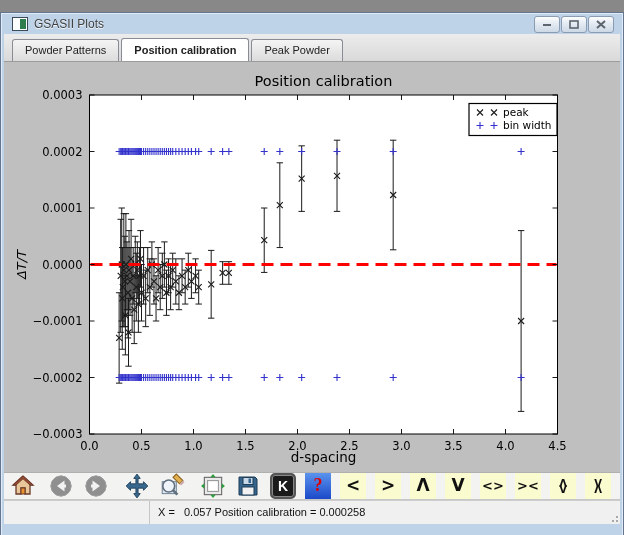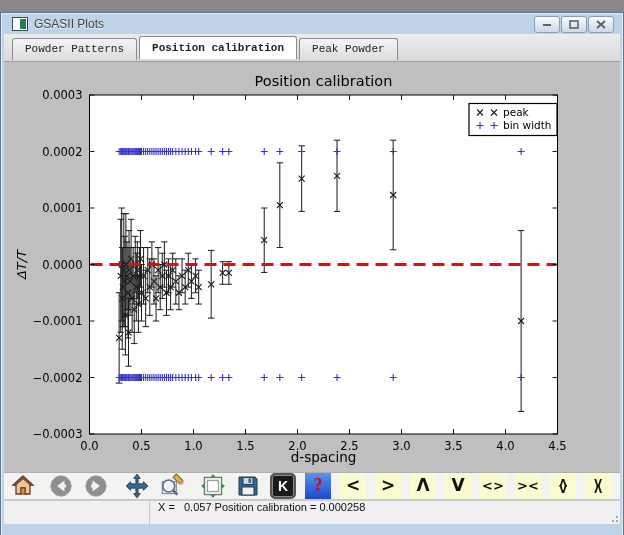--- a/index.html
+++ b/index.html
@@ -14,42 +14,42 @@
   .titlebar{height:28px;display:flex;align-items:center;padding:0 6px 0 8px;}
   .titlebar .app-icon{width:16px;height:14px;margin-right:6px;position:relative;
     background:#fff;border:1px solid #3a4a5a;}
   .titlebar .app-icon::after{content:"";position:absolute;right:1px;top:1px;bottom:1px;width:6px;background:#2e7d4f;}
   .titlebar .title{font-size:12px;color:#404040;flex:1;text-shadow:0 1px 0 rgba(255,255,255,.8);}
   .win-buttons{display:flex;gap:1px;}
   .win-btn{width:26px;height:17px;border:1px solid #8a9cb2;border-radius:3px;
     background:linear-gradient(#fdfefe,#e3eaf2 45%,#cdd9e6);display:flex;align-items:center;justify-content:center;}
   .win-btn svg{display:block;}
   
-  .tabstrip{height:40px;background:linear-gradient(#ececec,#d9d9d9);display:flex;align-items:flex-start;padding:4px 0 0 8px;border-bottom:1px solid #9c9c9c;font-family:Liberation Mono, monospace;}
+  .tabstrip{height:40px;background:linear-gradient(#ececec,#d9d9d9);display:flex;align-items:flex-end;padding:4px 0 0 8px;border-bottom:1px solid #9c9c9c;}
   .tab{font-size:11px;color:#222;padding:4px 12px 5px 12px;border:1px solid #898c95;border-bottom:none;
     border-radius:3px 3px 0 0;background:linear-gradient(#f4f4f4,#dcdcdc);margin-right:2px;position:relative;}
   .tab.active{background:#fff;font-weight:bold;padding-top:5px;margin-top:-2px;z-index:2;}
   
   .figure{height:410px;background:#bfbfbf;position:relative;}
   .figure svg{display:block;}
   
   .toolbar{height:38px;background:#f3f3f1;border-top:1px solid #b0b0b0;border-bottom:1px solid #c7c7c7;
     display:flex;align-items:center;padding:0 6px;gap:9px;}
   .tool{width:26px;height:26px;display:flex;align-items:center;justify-content:center;background:transparent;border:none;padding:0;}
   .tool svg{display:block;}
   .tool.textbtn{background:#fbfbd0;font-weight:bold;font-size:17px;line-height:1;color:#111;
     font-family:"DejaVu Sans",sans-serif;}
   .tool.stackbtn{background:#fbfbd0;font-weight:bold;font-size:10px;line-height:.62;color:#111;
     white-space:pre;text-align:center;font-family:"DejaVu Sans",sans-serif;padding-top:2px;}
   .tool.keybtn{background:#1a1a1a;border:2px solid #555;border-radius:5px;color:#fff;
     font-weight:bold;font-size:14px;box-shadow:inset 0 0 0 1px #888;}
   .tool.helpbtn{background:linear-gradient(#5a93ee,#1b49c8);color:#e00000;font-weight:bold;font-size:18px;
     font-family:"Liberation Serif","DejaVu Serif",serif;}
   
-  .statusbar{height:36px;background:#f0f0f0;border-top:1px solid #cdcdcd;display:flex;
+  .statusbar{height:36px;background:#f0f0f0;border-top:1px solid #cdcdcd;display:flex;align-items:center;
     font-size:11px;color:#111;position:relative;}
   .status-pane-left{width:146px;height:100%;border-right:1px solid #c6c6c6;}
   .status-text{padding-left:8px;white-space:pre;}
   .grip{position:absolute;right:2px;bottom:2px;width:10px;height:10px;}
   .grip i{position:absolute;width:2px;height:2px;background:#a8a8a8;}
   .grip i:nth-child(1){right:0;bottom:0;}
   .grip i:nth-child(2){right:4px;bottom:0;}
   .grip i:nth-child(3){right:0;bottom:4px;}
 </style>
 </head>

